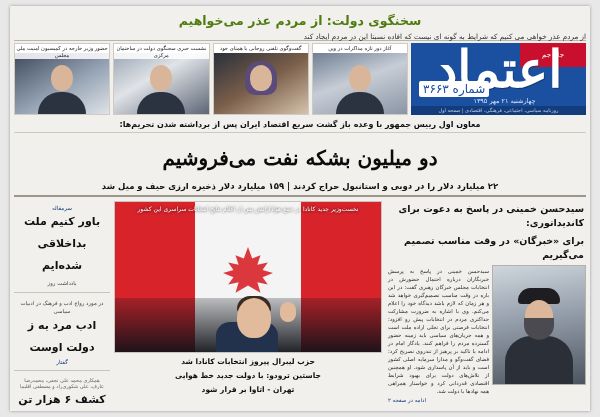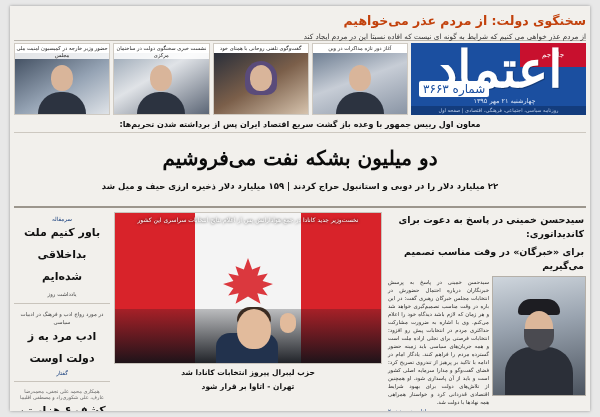--- a/index.html
+++ b/index.html
@@ -28,24 +28,24 @@
   }
 
   
   .topstrip{
     position:relative;
     height:30px;
     border-bottom:1px solid #b9b5ad;
     margin-bottom:2px;
   }
   .top-head{
-    text-align:right;
+    text-align:center;
     font-size:12.5px;
     font-weight:bold;
-    color:#c2410c;
+    color:#4d7c0f;
     letter-spacing:0;
     padding-top:3px;
   }
   .top-sub{
     font-size:7.2px;
     color:#333;
     padding-top:4px;
   }
 
   
@@ -183,21 +183,21 @@
     color:#0b0b0b;
     line-height:38px;
     padding:6px 0 4px 0;
     letter-spacing:-0.5px;
   }
   .lead-sub{
     text-align:center;
     font-size:8.5px;
     font-weight:bold;
     color:#111;
-    padding-bottom:15px;
+    padding-bottom:4px;
     border-bottom:2px solid #9c968d;
   }
 
   
   .lower{
     display:flex;
     flex-direction:row;
     gap:4px;
     margin-top:4px;
     height:190px;
@@ -410,20 +410,21 @@
           <div class="flag-left"></div>
           <div class="maple"></div>
           <div class="crowd"></div>
           <div class="trudeau-suit"></div>
           <div class="trudeau-hair"></div>
           <div class="trudeau-head"></div>
           <div class="hand"></div>
           <div class="mid-cap">نخست‌وزیر جدید کانادا در جمع هوادارانش پس از اعلام نتایج انتخابات سراسری این کشور</div>
         </div>
         <div class="mid-bottom">حزب لیبرال پیروز انتخابات کانادا شد</div>
+        <div class="mid-bottom b2">جاستین ترودو: با دولت جدید خط هوایی</div>
         <div class="mid-bottom b2">تهران - اتاوا بر قرار شود</div>
       </div>
 
       <div class="col-left">
 
         <div class="side-item">
           <div class="tag">سرمقاله</div>
           <div class="t">باور کنیم ملت بداخلاقی شده‌ایم</div>
           <div class="s">یادداشت روز</div>
         </div>

